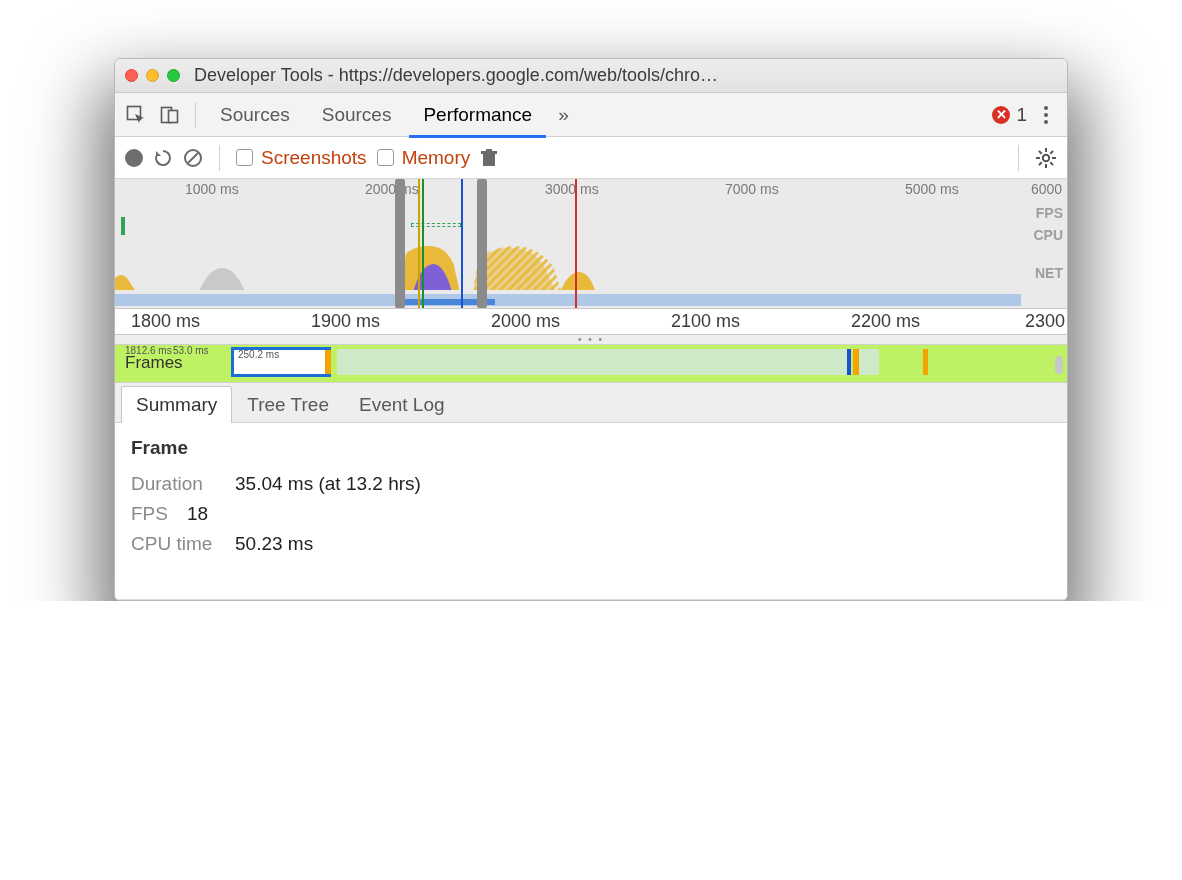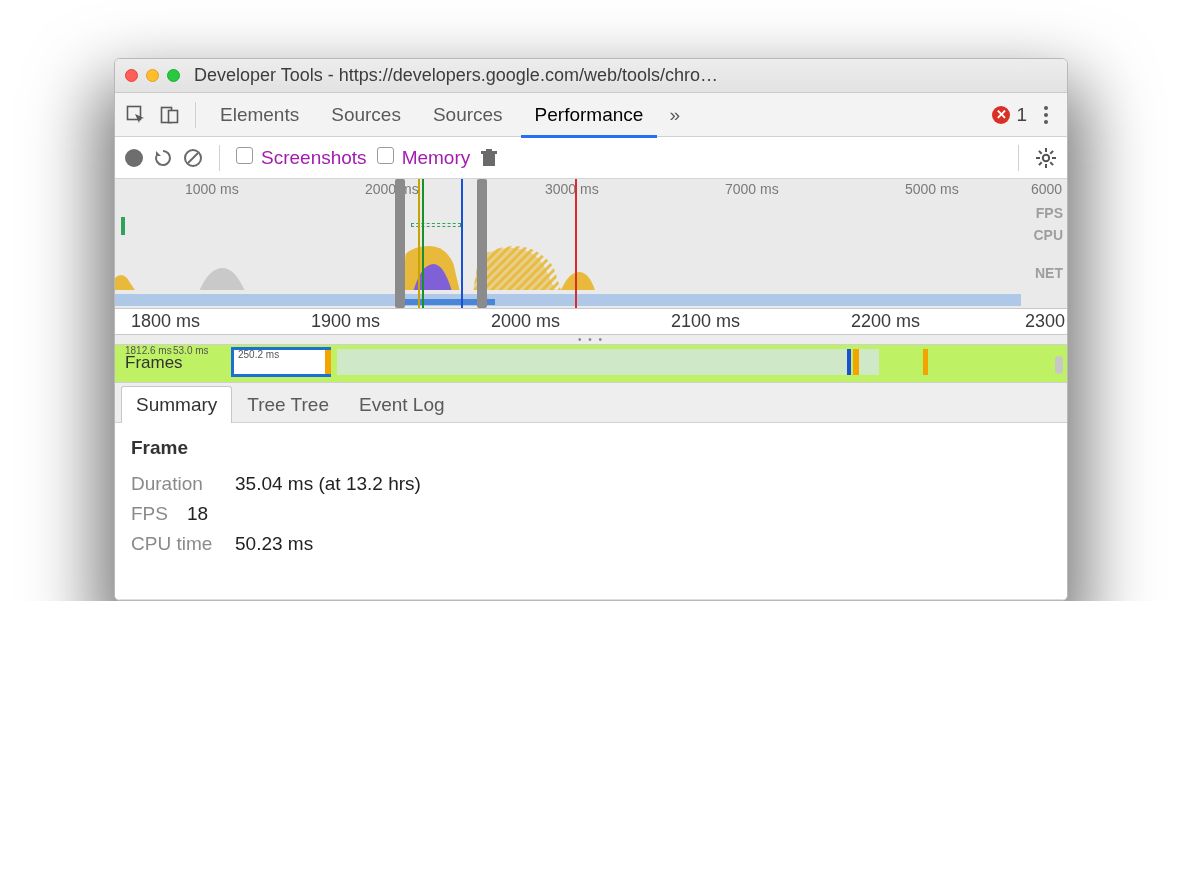--- a/index.html
+++ b/index.html
@@ -48,21 +48,21 @@
   .tab.active::after{content:"";position:absolute;left:0;right:0;bottom:-1px;height:3px;background:#276ef1;}
   .spacer{flex:1;}
   .err-count{display:flex;align-items:center;gap:6px;font-size:19px;color:#444;}
   .err-badge{width:18px;height:18px;border-radius:50%;background:#d93025;color:#fff;display:flex;align-items:center;justify-content:center;font-size:13px;font-weight:bold;}
   
   .toolbar{
     height:42px;border-bottom:1px solid #d5d5d5;display:flex;align-items:center;padding:0 10px;gap:10px;background:#fff;
   }
   .recdot{width:18px;height:18px;border-radius:50%;background:#6e6e6e;}
   .tool-icon{color:#6a6a6a;display:flex;align-items:center;justify-content:center;cursor:pointer;}
-  .chk{display:flex;gap:8px;font-size:19px;color:#a21caf;}
+  .chk{display:flex;align-items:center;gap:8px;font-size:19px;color:#c2410c;}
   .chkbox{width:17px;height:17px;border:1.5px solid #9b9b9b;border-radius:3px;background:#fff;}
   
   .overview{position:relative;height:130px;background:#eaeaea;border-bottom:1px solid #c9c9c9;}
   .ov-tick{position:absolute;top:2px;font-size:14px;color:#7a7a7a;}
   .ov-lbls{position:absolute;right:4px;top:26px;display:flex;flex-direction:column;gap:6px;font-size:14px;font-weight:700;color:#9e9e9e;}
   .ov-lbls div{text-align:right;}
   .ov-net{position:absolute;left:0;right:46px;bottom:2px;height:12px;background:#afc8e7;}
   .ov-net2{position:absolute;left:290px;width:90px;bottom:3px;height:6px;background:#4a86d8;}
   .ov-cpu{position:absolute;left:0;right:46px;bottom:18px;height:48px;}
   .ov-handle{position:absolute;top:0;bottom:0;width:10px;background:#8b8b8b;border-radius:2px;}
@@ -112,21 +112,20 @@
           <path d="M10 10 L19 14 L15 15 L14 19 Z" fill="#5a5a5a"></path>
         </svg>
     </div>
     <div class="iconbtn">
       <svg width="22" height="22" viewBox="0 0 22 22">
           <rect x="2.5" y="3.5" width="10" height="15" fill="none" stroke="#5a5a5a" stroke-width="1.6"></rect>
           <rect x="9.5" y="6.5" width="9" height="12" fill="#f3f3f3" stroke="#5a5a5a" stroke-width="1.6"></rect>
         </svg>
     </div>
     <div class="vdiv"></div>
-    <div class="tab">Elements</div>
     <div class="tab">Sources</div>
     <div class="tab">Sources</div>
     <div class="tab active">Performance</div>
     <div class="tab" style="padding:0 8px;">»</div>
     <div class="spacer"></div>
     <div class="err-count">
       <div class="err-badge">✕</div>
       <span>1</span>
     </div>
     <div class="iconbtn">

